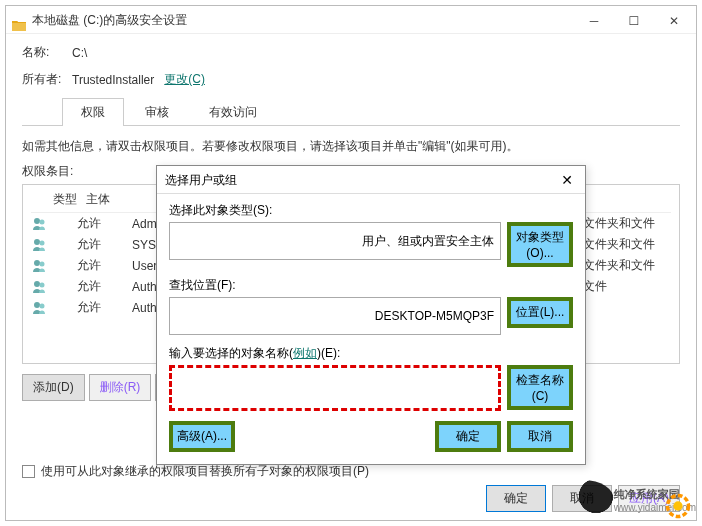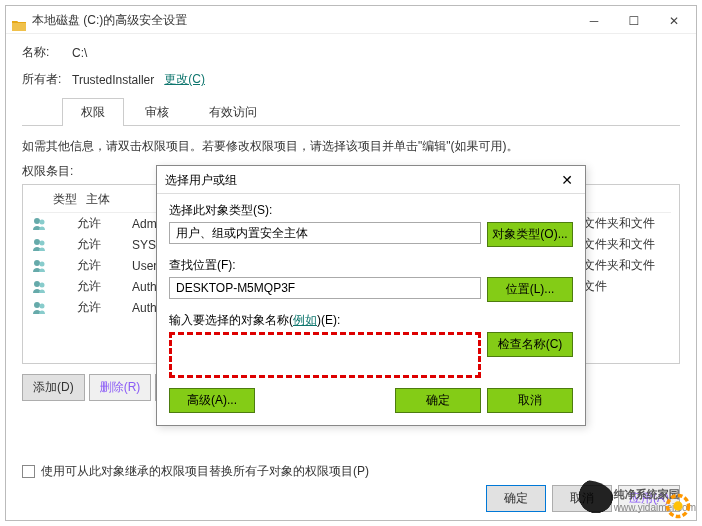--- a/index.html
+++ b/index.html
@@ -40,23 +40,23 @@
 .chk { width: 13px; height: 13px; border: 1px solid #888; margin-right: 6px; }
 
 .ok-row { position: absolute; bottom: 8px; right: 16px; display: flex; gap: 6px; }
 
 
 .modal { position: absolute; left: 156px; top: 165px; width: 430px; border: 1px solid #888; background: #fff; box-shadow: 2px 2px 8px rgba(0,0,0,0.15); z-index: 10; }
 .modal-title { height: 28px; line-height: 28px; padding: 0 8px; font-size: 12px; border-bottom: 1px solid #ddd; display: flex; justify-content: space-between; align-items: center; }
 .modal-body { padding: 8px 12px 12px; font-size: 12px; }
 .m-label { margin-bottom: 3px; }
 .m-row { display: flex; gap: 6px; margin-bottom: 10px; align-items: flex-start; }
-.m-input { flex: 1; border: 1px solid #aaa; padding: 3px 6px; height: 22px; font-size: 12px; }
+.m-input { flex: 1; border: 1px solid #aaa; padding: 3px 6px; height: 38px; font-size: 12px; text-align: right; }
 .m-textarea { flex: 1; height: 46px; border: 3px dashed #d00; padding: 4px; }
-.m-btn { border: 1px solid #4d7c0f; background: #84cc16; font-size: 12px; padding: 3px 0; width: 86px; text-align: center; }
+.m-btn { border: 4px solid #4d7c0f; background: #7dd3fc; font-size: 12px; padding: 3px 0; width: 66px; text-align: center; }
 .m-btn-group { display: flex; flex-direction: column; gap: 6px; }
 .m-footer { display: flex; justify-content: space-between; margin-top: 10px; }
 .m-footer-right { display: flex; gap: 6px; }
 .close-x { font-size: 14px; padding: 0 4px; }
 
 .watermark { position: absolute; right: 6px; bottom: 6px; z-index: 20; font-size: 11px; color: #555; display: flex; align-items: center; gap: 0; }
 .wm-logo { width: 60px; height: 40px; background: radial-gradient(circle at 70% 40%, #000 0%, #000 35%, transparent 36%); border-radius: 50%; position: relative; opacity: 0.85; }
 .wm-gear { position: absolute; right: 4px; bottom: 0; width: 28px; height: 28px; }
 </style>
 </head>

